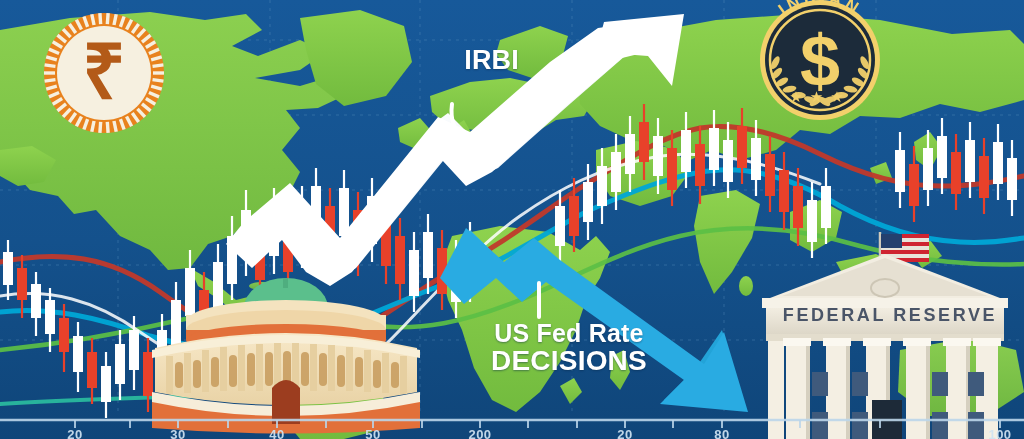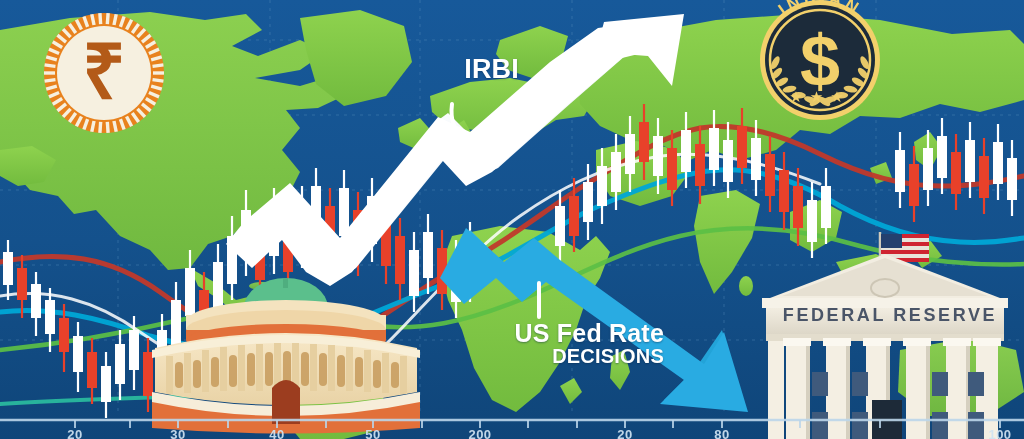--- a/index.html
+++ b/index.html
@@ -1,23 +1,23 @@
 <!DOCTYPE html>
 <html><head>
 <meta charset="utf-8">
 <style>
   html,body{margin:0;padding:0;background:#0d3c63;}
   body{font-family:"Liberation Sans",sans-serif;}
   #stage{position:relative;width:1024px;height:439px;overflow:hidden;background:#15538c;}
   #stage svg.layer{position:absolute;left:0;top:0;width:1024px;height:439px;}
   .txt{position:absolute;color:#ffffff;font-weight:bold;line-height:1.04;
        text-shadow:0 1px 2px rgba(8,40,70,.45);letter-spacing:.2px;}
-  #rbi-label{left:389px;top:55px;width:130px;text-align:right;font-size:27px;}
-  #fed-label{left:474px;top:320px;width:190px;text-align:right;font-size:25px;}
-  #fed-label .l2{font-size:20px;}
+  #rbi-label{left:389px;top:46px;width:130px;text-align:right;font-size:27px;}
+  #fed-label{left:474px;top:320px;width:190px;text-align:center;font-size:25px;}
+  #fed-label .l2{font-size:28px;}
   .axis-num{position:absolute;bottom:-3px;color:#cfe3f2;font-size:13px;font-weight:bold;
             letter-spacing:.5px;transform:translateX(-50%);opacity:.92;}
   #axis{position:absolute;left:0;bottom:0;width:1008px;height:24px;}
 </style>
 </head>
 <body>
 
 <div id="stage">
 
   <svg class="layer" viewBox="0 0 1024 439">

